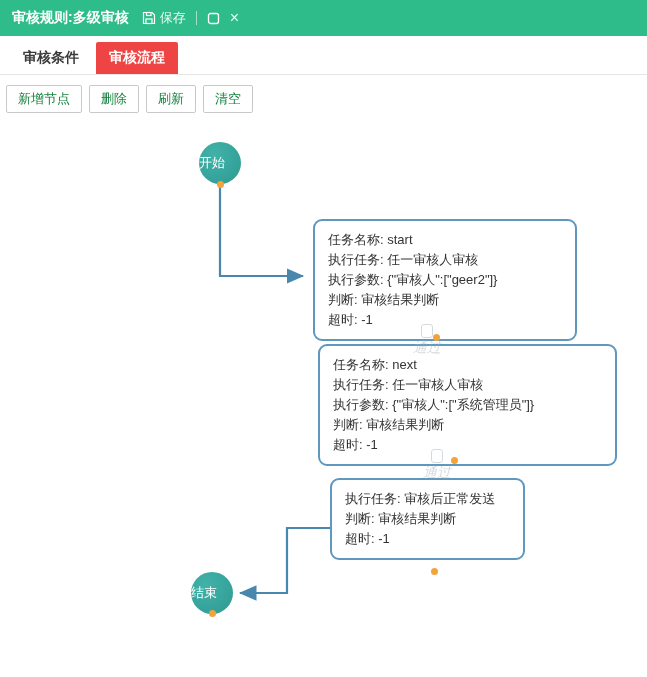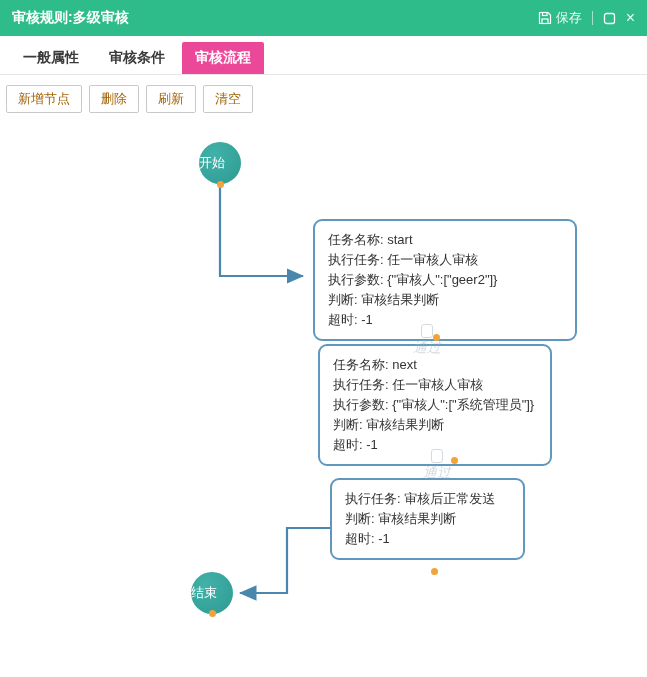--- a/index.html
+++ b/index.html
@@ -4,42 +4,42 @@
 <style>
   * { margin:0; padding:0; box-sizing:border-box; }
   body {
     width:647px; height:677px;
     font-family:"Liberation Sans", sans-serif;
     background:#ffffff; color:#333; overflow:hidden;
   }
   
   .titlebar {
     height:36px; background:#2ebd8a; color:#fff;
-    display:flex; align-items:center; justify-content:space-between;
+    display:flex; align-items:center; 
     padding:0 12px;
   }
   .titlebar .title { font-size:14px; font-weight:bold; }
   .titlebar .actions { display:flex; align-items:center; gap:10px; color:rgba(255,255,255,.92); font-size:13px; }
   .titlebar .save { display:flex; align-items:center; gap:4px; cursor:pointer;padding-left:13px; }
   .titlebar .divider { width:1px; height:14px; background:rgba(255,255,255,.55); }
   .titlebar svg { display:block; }
   .titlebar .close { font-size:16px; line-height:1; cursor:pointer; }
   
   .tabs {
     display:flex; align-items:flex-end; gap:4px;
     padding:6px 10px 0 10px; border-bottom:1px solid #e6e6e6; background:#fff;
   }
   .tab {
     padding:7px 13px; font-size:14px; font-weight:bold; color:#3a3a3a; cursor:pointer;
   }
-  .tab.active { background:#ec4899; color:#fff; border-radius:2px 2px 0 0; }
+  .tab.active { background:#ef4444; color:#fff; border-radius:2px 2px 0 0; }
   
   .toolbar { padding:10px 6px 8px 6px; display:flex; gap:7px; background:#fff; }
   .tb-btn {
-    font-family:inherit; font-size:13px; color:#a16207; background:#fff;
+    font-family:inherit; font-size:13px; color:#15803d; background:#fff;
     border:1px solid #c9c9c9; border-radius:2px; padding:4px 11px; cursor:pointer;
   }
   
   .canvas { position:relative; width:647px; height:547px; background:#fff; }
   .flow-svg { position:absolute; left:0; top:0; pointer-events:none; }
   .flow-circle {
     position:absolute; width:42px; height:42px; border-radius:50%;
     background:radial-gradient(circle at 35% 30%, #41b2a9, #2e9a92);
     color:#fff; font-size:13px; display:flex; align-items:center; justify-content:flex-start;
     cursor:pointer;
@@ -82,21 +82,20 @@
     <span>
       <svg width="13" height="13" viewBox="0 0 13 13">
         <rect x="1.5" y="1.5" width="10" height="10" rx="2" fill="none" stroke="#fff" stroke-width="1.3"></rect>
       </svg>
     </span>
     <span class="close">×</span>
   </div>
 </div>
 
 <div class="tabs">
-  <div class="tab">一般属性</div>
   <div class="tab">审核条件</div>
   <div class="tab active">审核流程</div>
 </div>
 
 <div class="toolbar">
   <button class="tb-btn">新增节点</button>
   <button class="tb-btn">删除</button>
   <button class="tb-btn">刷新</button>
   <button class="tb-btn">清空</button>
 </div>
@@ -121,21 +120,21 @@
   </div>
 
   <div class="flow-node" style="left:313px; top:98px; width:264px;">
     <div>任务名称: start</div>
     <div>执行任务: 任一审核人审核</div>
     <div>执行参数: {"审核人":["geer2"]}</div>
     <div>判断: 审核结果判断</div>
     <div>超时: -1</div>
   </div>
 
-  <div class="flow-node" style="left:318px; top:223px; width:234px;">
+  <div class="flow-node" style="left:318px; top:223px; width:299px;">
     <div>任务名称: next</div>
     <div>执行任务: 任一审核人审核</div>
     <div>执行参数: {"审核人":["系统管理员"]}</div>
     <div>判断: 审核结果判断</div>
     <div>超时: -1</div>
   </div>
 
   <div class="flow-node" style="left:330px; top:357px; width:195px;">
     <div>执行任务: 审核后正常发送</div>
     <div>判断: 审核结果判断</div>

